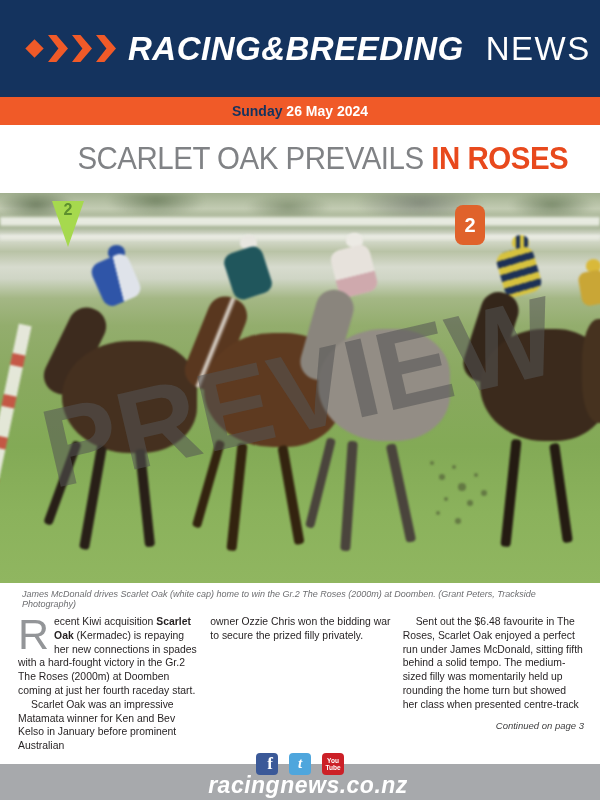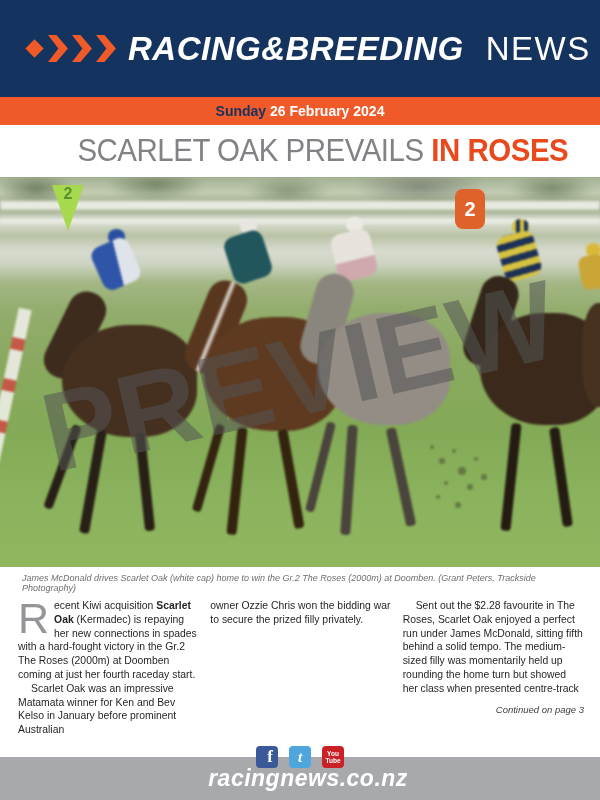--- a/index.html
+++ b/index.html
@@ -20,21 +20,21 @@
   .title-bold { font-weight:bold; font-style:italic; letter-spacing:0.5px; }
   .title-light { font-weight:normal; letter-spacing:1.5px;margin-left:22px; }
 
   
   .date-band { height:28px; background:#F05A28; display:flex; align-items:center; justify-content:center;
                font-weight:bold; font-size:14px; flex:none; }
   .date-day { color:#14335E; white-space:pre; }
   .date-rest { color:#fff; }
 
   
-  .headline { height:52px; display:flex; align-items:center; justify-content:center; flex:none; }
+  .headline { height:68px; display:flex; align-items:center; justify-content:center; flex:none; }
   .headline-inner { display:inline-block; transform:scaleX(.95); font-size:31px; letter-spacing:-0.5px; white-space:pre; }
   .headline-main { color:#808285; }
   .headline-accent { color:#E8491D; font-weight:bold; }
 
   
   .photo { position:relative; height:390px; flex:none; overflow:hidden;
     background:linear-gradient(180deg,#a3b191 0%,#c2cbb2 4%,#93a37e 8%,#dfe2d8 11%,#b9c3a6 15%,
       #d7dbce 19%,#cfd5c5 22%,#a4b785 27%,#93ad6d 34%,#89a95f 48%,#83aa56 65%,#8bb25c 82%,#90b660 100%); }
   .photo::before { content:''; position:absolute; top:0; left:0; right:0; height:60px;
     background:
@@ -97,21 +97,21 @@
       <span class="chev"></span>
     </span>
     <h1 class="masthead-title" style="margin:0;">
       <span class="title-bold">RACING&amp;BREEDING</span>
         <span class="title-light">NEWS</span>
     </h1>
   </header>
 
   <div class="date-band">
     <span class="date-day">Sunday </span>
-      <span class="date-rest">26 February 2024</span>
+      <span class="date-rest">26 May 2024</span>
   </div>
 
   <div class="headline">
     <span class="headline-inner">
       <span class="headline-main">SCARLET OAK PREVAILS </span><span class="headline-accent">IN ROSES</span>
     </span>
   </div>
 
   <figure class="photo" style="margin:0;">
     <div class="rail"></div>
@@ -168,21 +168,21 @@
 
   <main class="article">
     <div class="col">
       <p><span class="dropcap">R</span><span>ecent Kiwi acquisition </span><strong>Scarlet Oak</strong><span> (Kermadec) is repaying her new connections in spades with a hard-fought victory in the Gr.2 The Roses (2000m) at Doomben coming at just her fourth raceday start.</span></p>
       <p class="indent">Scarlet Oak was an impressive Matamata winner for Ken and Bev Kelso in January before prominent Australian</p>
     </div>
     <div class="col">
       <p>owner Ozzie Chris won the bidding war to secure the prized filly privately.</p>
     </div>
     <div class="col">
-      <p class="indent">Sent out the $2.28 favourite in The Roses, Scarlet Oak enjoyed a perfect run under James McDonald, sitting fifth behind a solid tempo. The medium-sized filly was momentarily held up rounding the home turn but showed her class when presented centre-track</p>
+      <p class="indent">Sent out the $6.48 favourite in The Roses, Scarlet Oak enjoyed a perfect run under James McDonald, sitting fifth behind a solid tempo. The medium-sized filly was momentarily held up rounding the home turn but showed her class when presented centre-track</p>
       <p class="continued">Continued on page 3</p>
     </div>
   </main>
 
   <footer class="footer">
     <div class="social">
       <span class="icon fb">f</span>
       <span class="icon tw">t</span>
       <span class="icon yt">
         <span>You</span>

